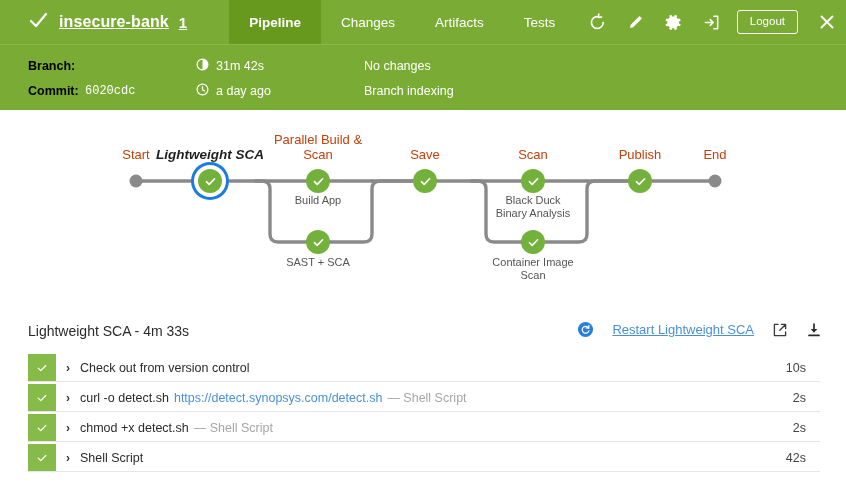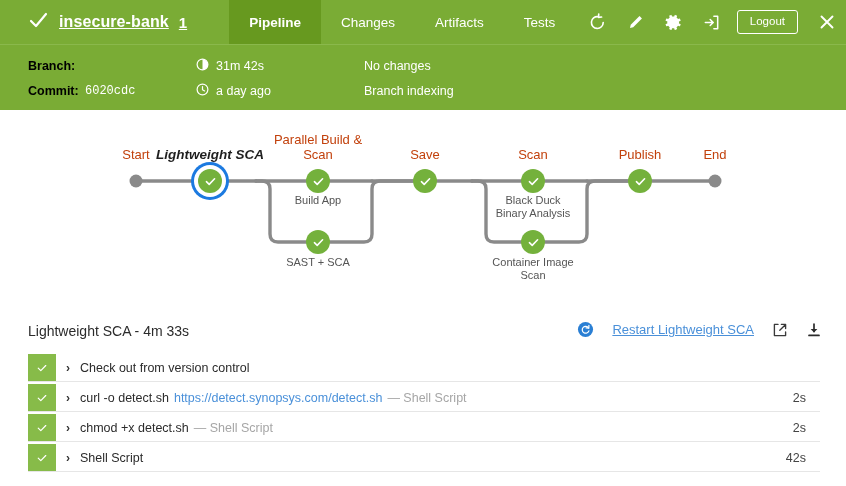--- a/index.html
+++ b/index.html
@@ -340,20 +340,21 @@
       <div class="row">
         <div class="row-status">
           <svg width="12" height="12" viewBox="0 0 14 14">
               <path d="M2.6 7.2 L5.6 10.1 L11.4 4.1" stroke="#ffffff" stroke-width="1.4" fill="none" stroke-linecap="round" stroke-linejoin="round"></path>
             </svg>
         </div>
         <div class="row-chev">›</div>
         <div class="row-main">
           <span>Check out from version control</span>
         </div>
+        <div class="row-dur">10s</div>
       </div>
 
       <div class="row">
         <div class="row-status">
           <svg width="12" height="12" viewBox="0 0 14 14">
               <path d="M2.6 7.2 L5.6 10.1 L11.4 4.1" stroke="#ffffff" stroke-width="1.4" fill="none" stroke-linecap="round" stroke-linejoin="round"></path>
             </svg>
         </div>
         <div class="row-chev">›</div>
         <div class="row-main">

